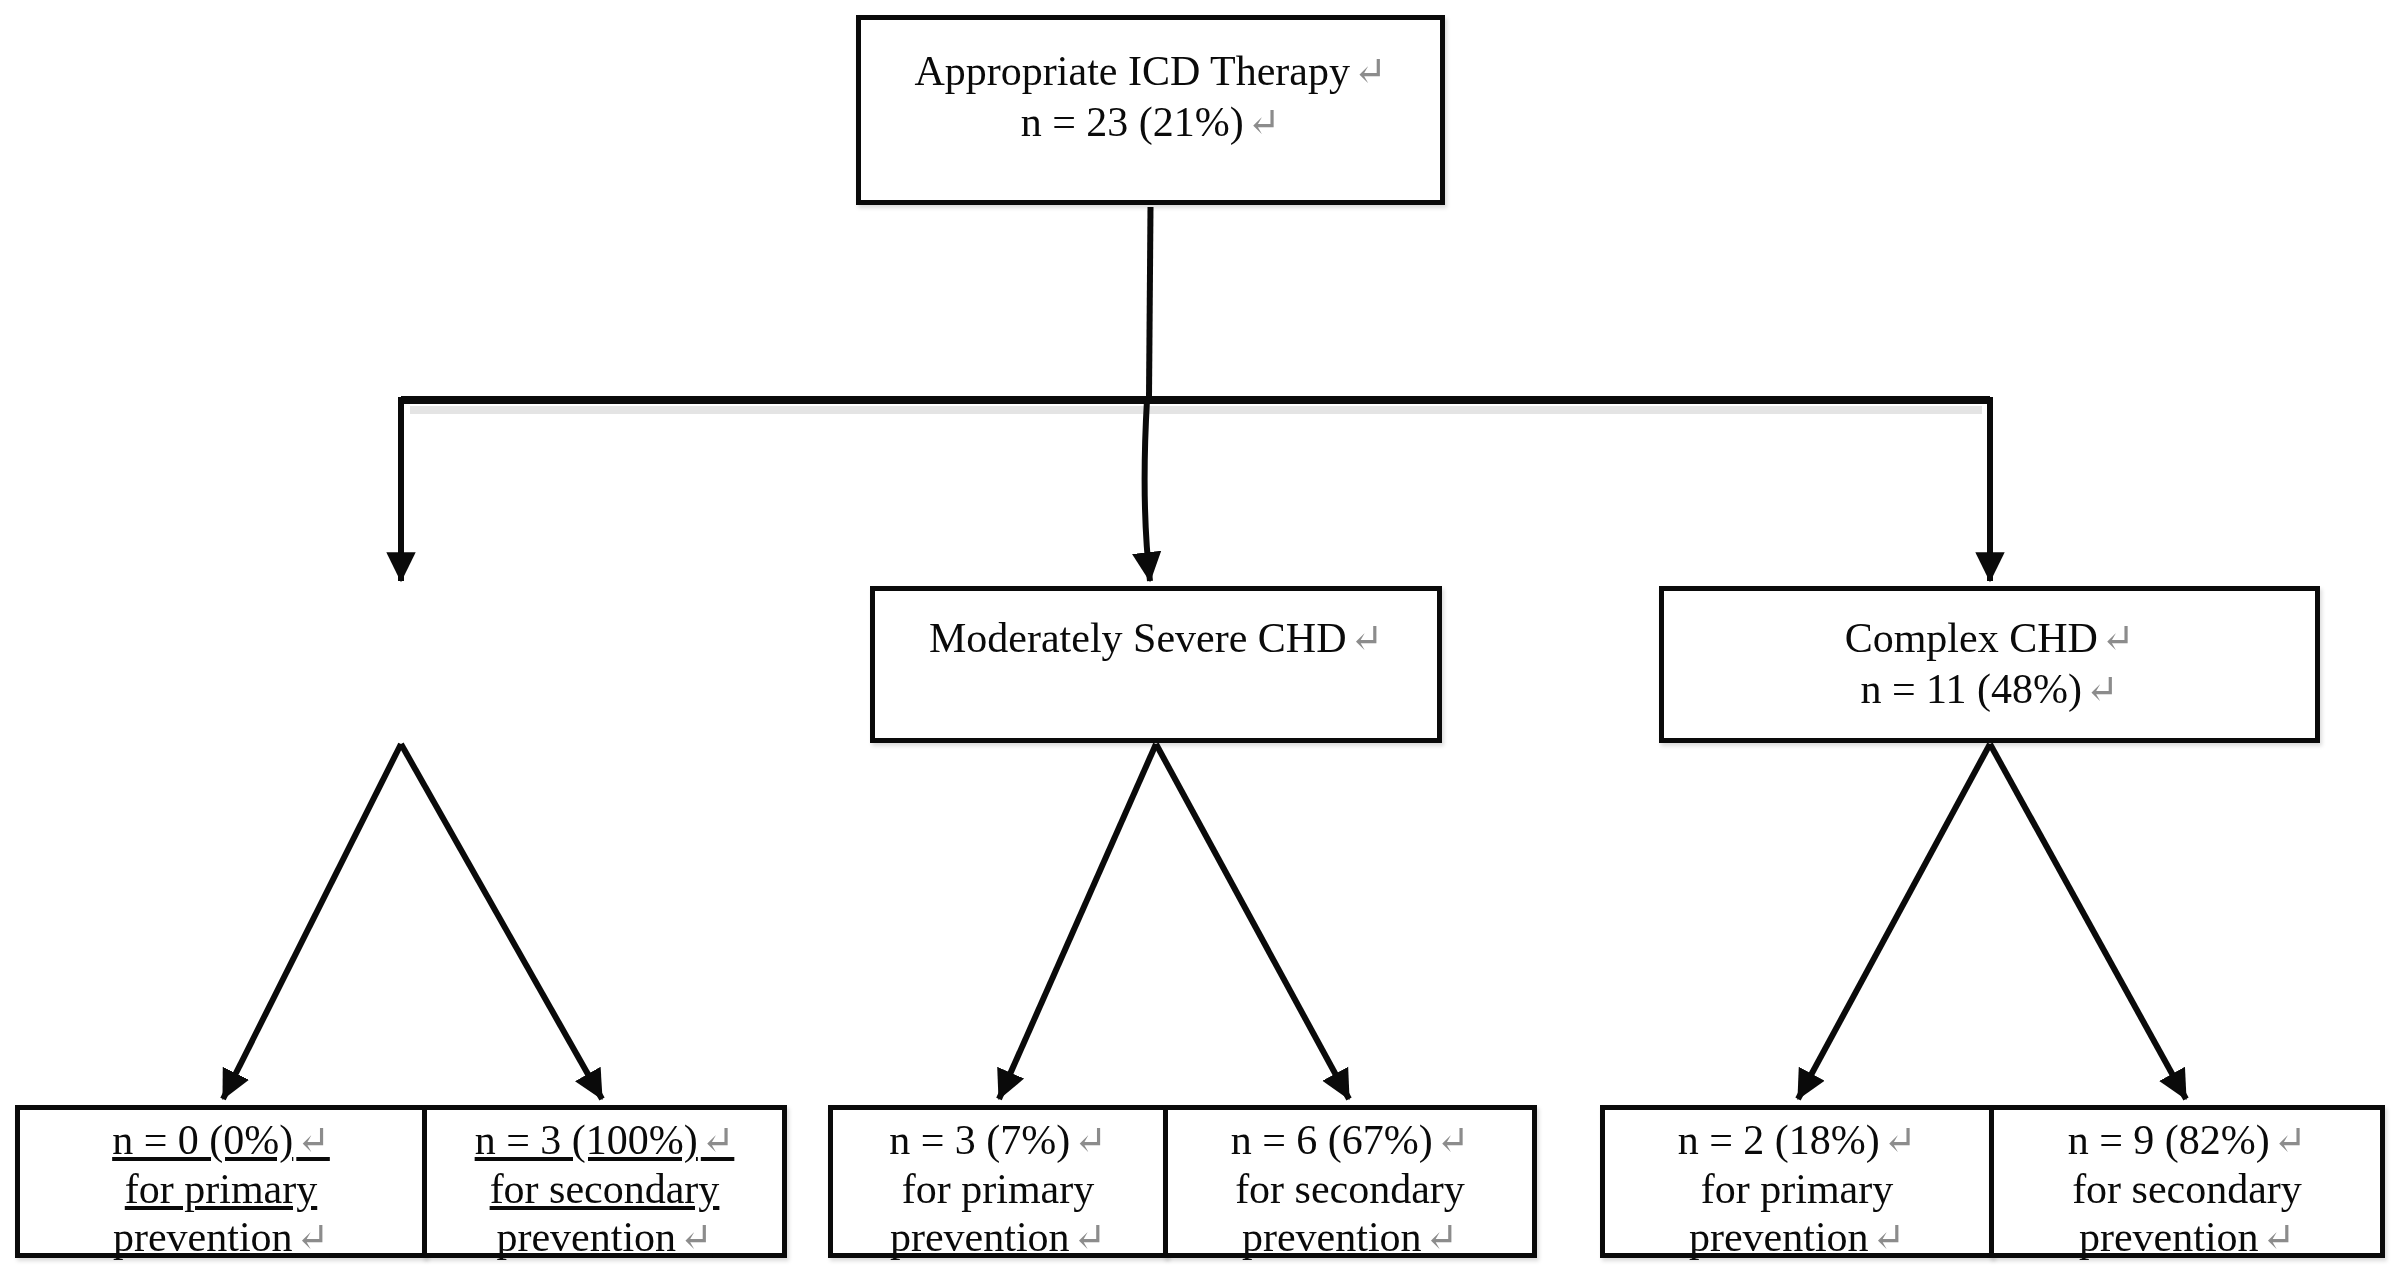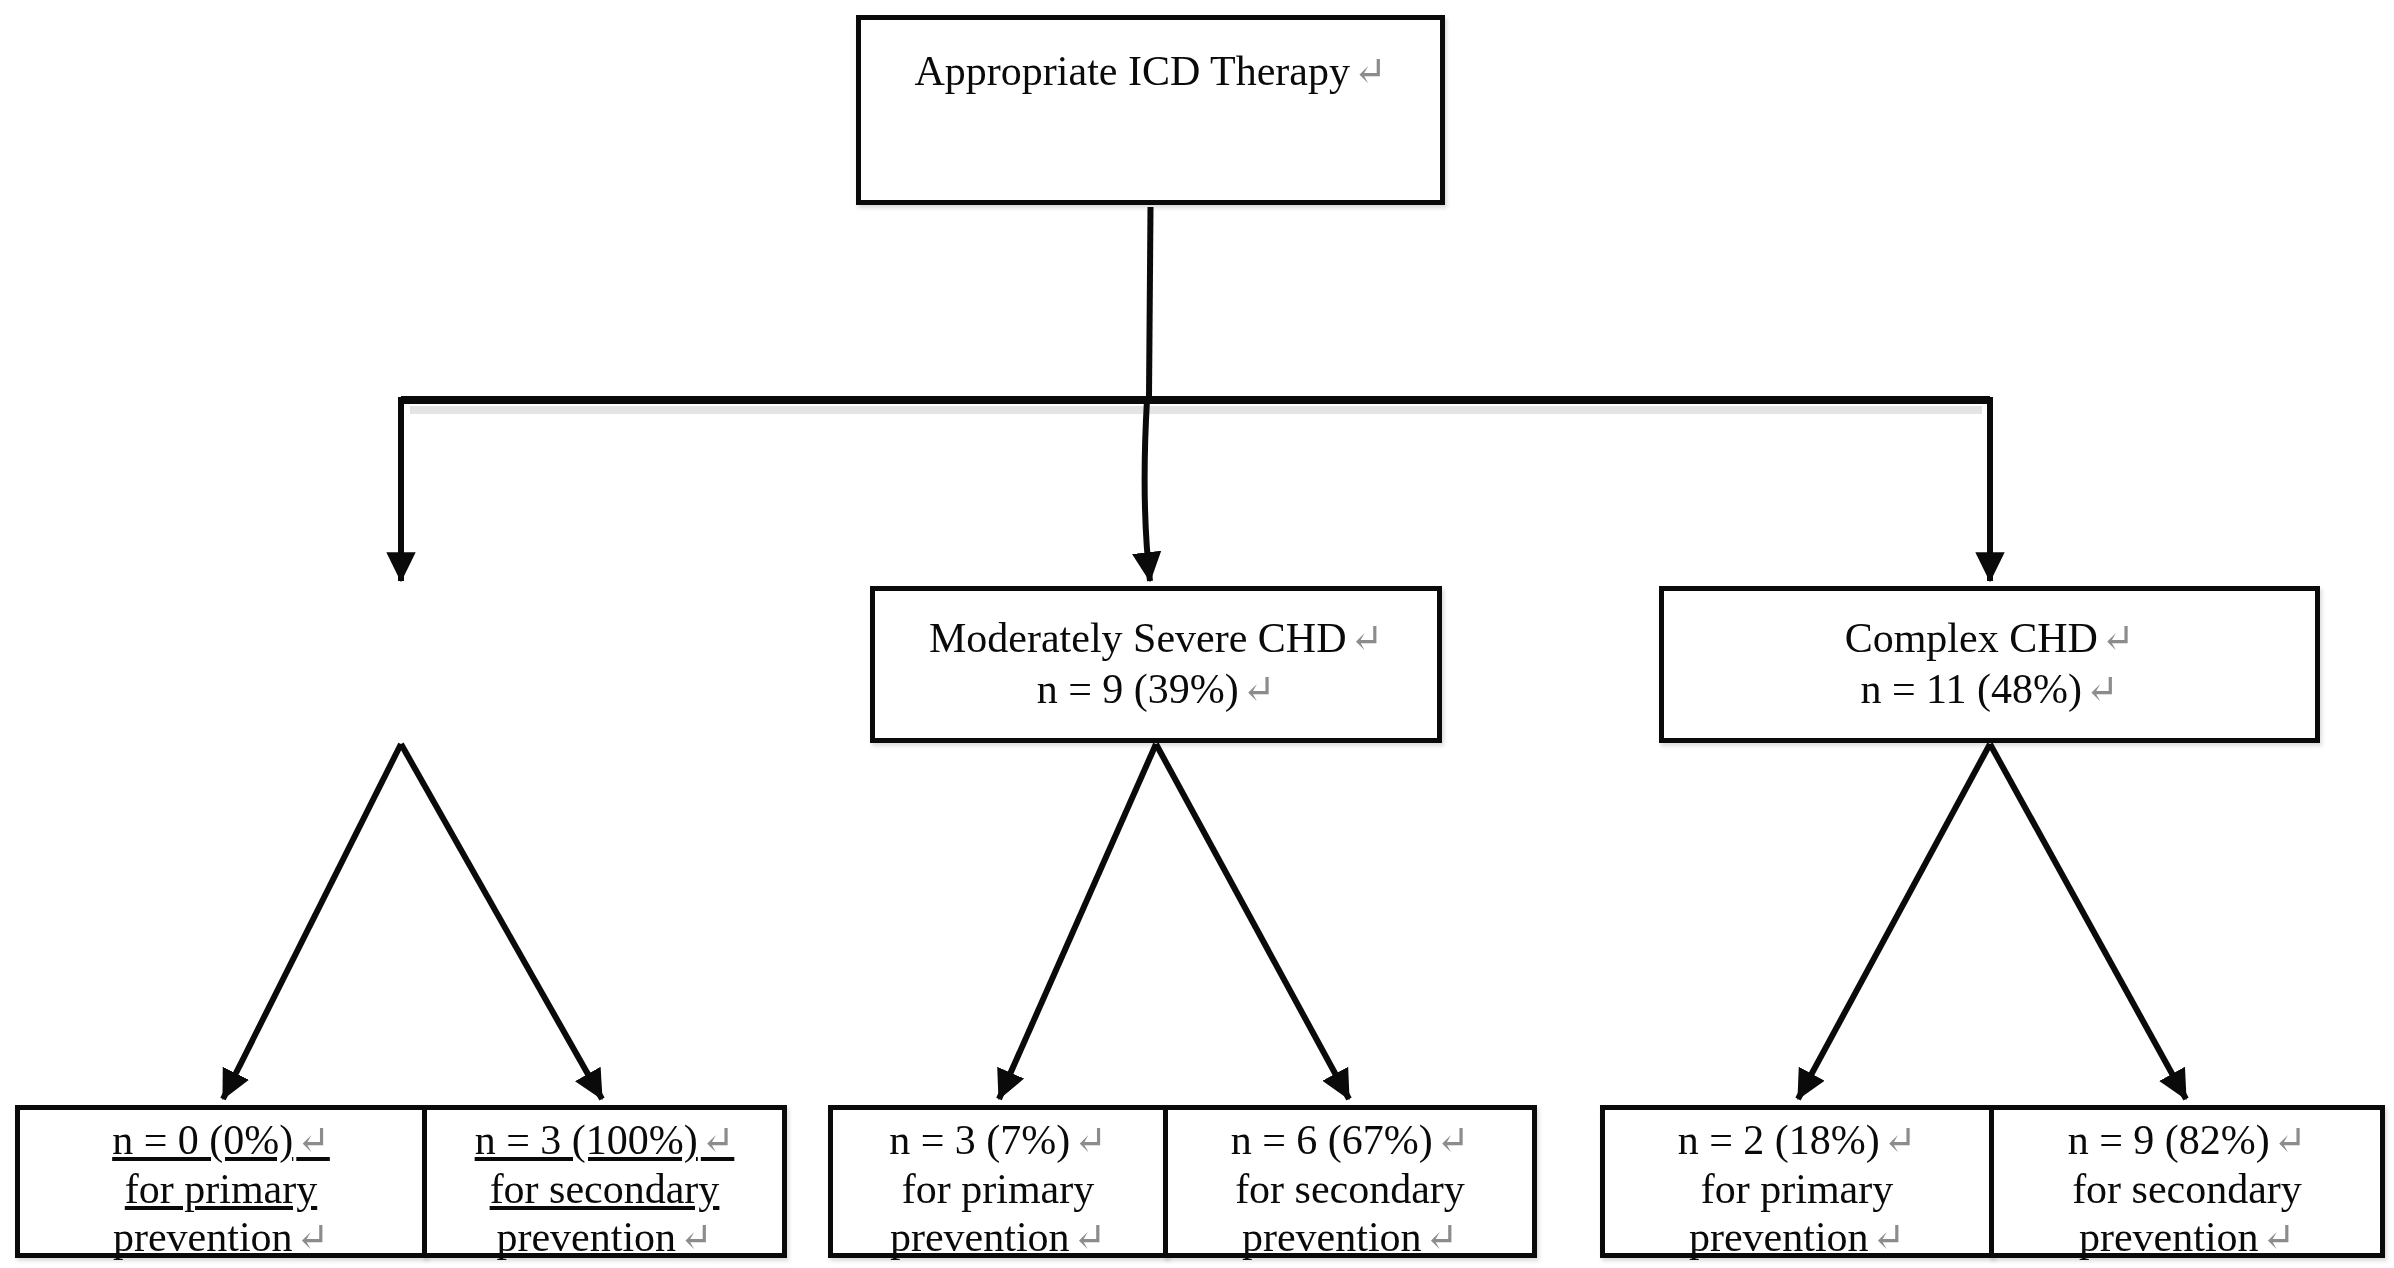--- a/index.html
+++ b/index.html
@@ -98,26 +98,26 @@
 
     <path d="M1156,744 L999,1099" stroke="#0a0a0a" stroke-width="6" fill="none" marker-end="url(#arrow)"></path>
     <path d="M1156,744 L1349,1099" stroke="#0a0a0a" stroke-width="6" fill="none" marker-end="url(#arrow)"></path>
 
     <path d="M1990,744 L1798,1099" stroke="#0a0a0a" stroke-width="6" fill="none" marker-end="url(#arrow)"></path>
     <path d="M1990,744 L2186,1099" stroke="#0a0a0a" stroke-width="6" fill="none" marker-end="url(#arrow)"></path>
   </svg>
 
   <div class="node root-box">
     <div class="line"><span>Appropriate ICD Therapy</span><span class="ret">↵</span></div>
+    <div class="line"><span>n = 23 (21%)</span><span class="ret">↵</span></div>
   </div>
 
 
   <div class="node mid-box mid-2">
     <div class="line"><span>Moderately Severe CHD</span><span class="ret">↵</span></div>
-    <div class="line"><span>n = 9 (39%)</span><span class="ret">↵</span></div>
   </div>
 
   <div class="node mid-box mid-3">
     <div class="line"><span>Complex CHD</span><span class="ret">↵</span></div>
     <div class="line"><span>n = 11 (48%)</span><span class="ret">↵</span></div>
   </div>
 
   <div class="pair pair-1">
     <div class="node leaf p1a">
       <div class="line"><span>n = 0 (0%)</span><span class="ret">↵</span></div>

